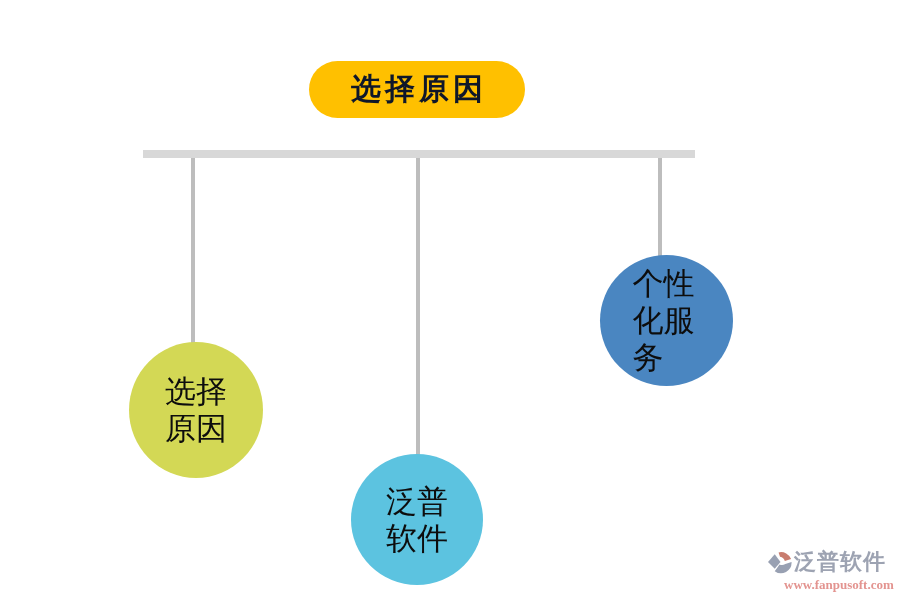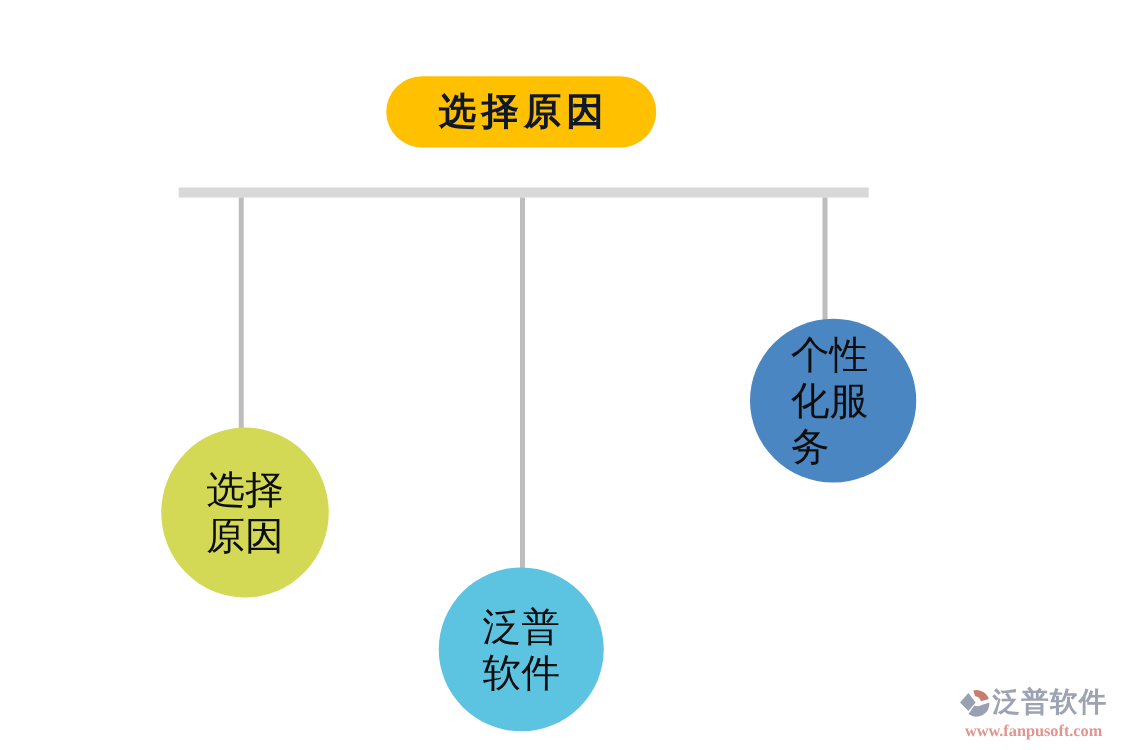--- a/index.html
+++ b/index.html
@@ -129,21 +129,21 @@
     color: #9da3b2;
     letter-spacing: 1px;
     white-space: nowrap;
   }
   .wm-url {
     font-family: "Liberation Serif", "DejaVu Serif", serif;
     font-size: 13px;
     font-weight: 700;
     color: #e39490;
     margin-top: 1px;
-    margin-left: 4px;
+    margin-left: 16px;
     white-space: nowrap;
   }
 </style>
 </head>
 <body>
 
 <div class="canvas">
 
   <div class="title-pill">
     <span class="title-label">选择原因</span>

